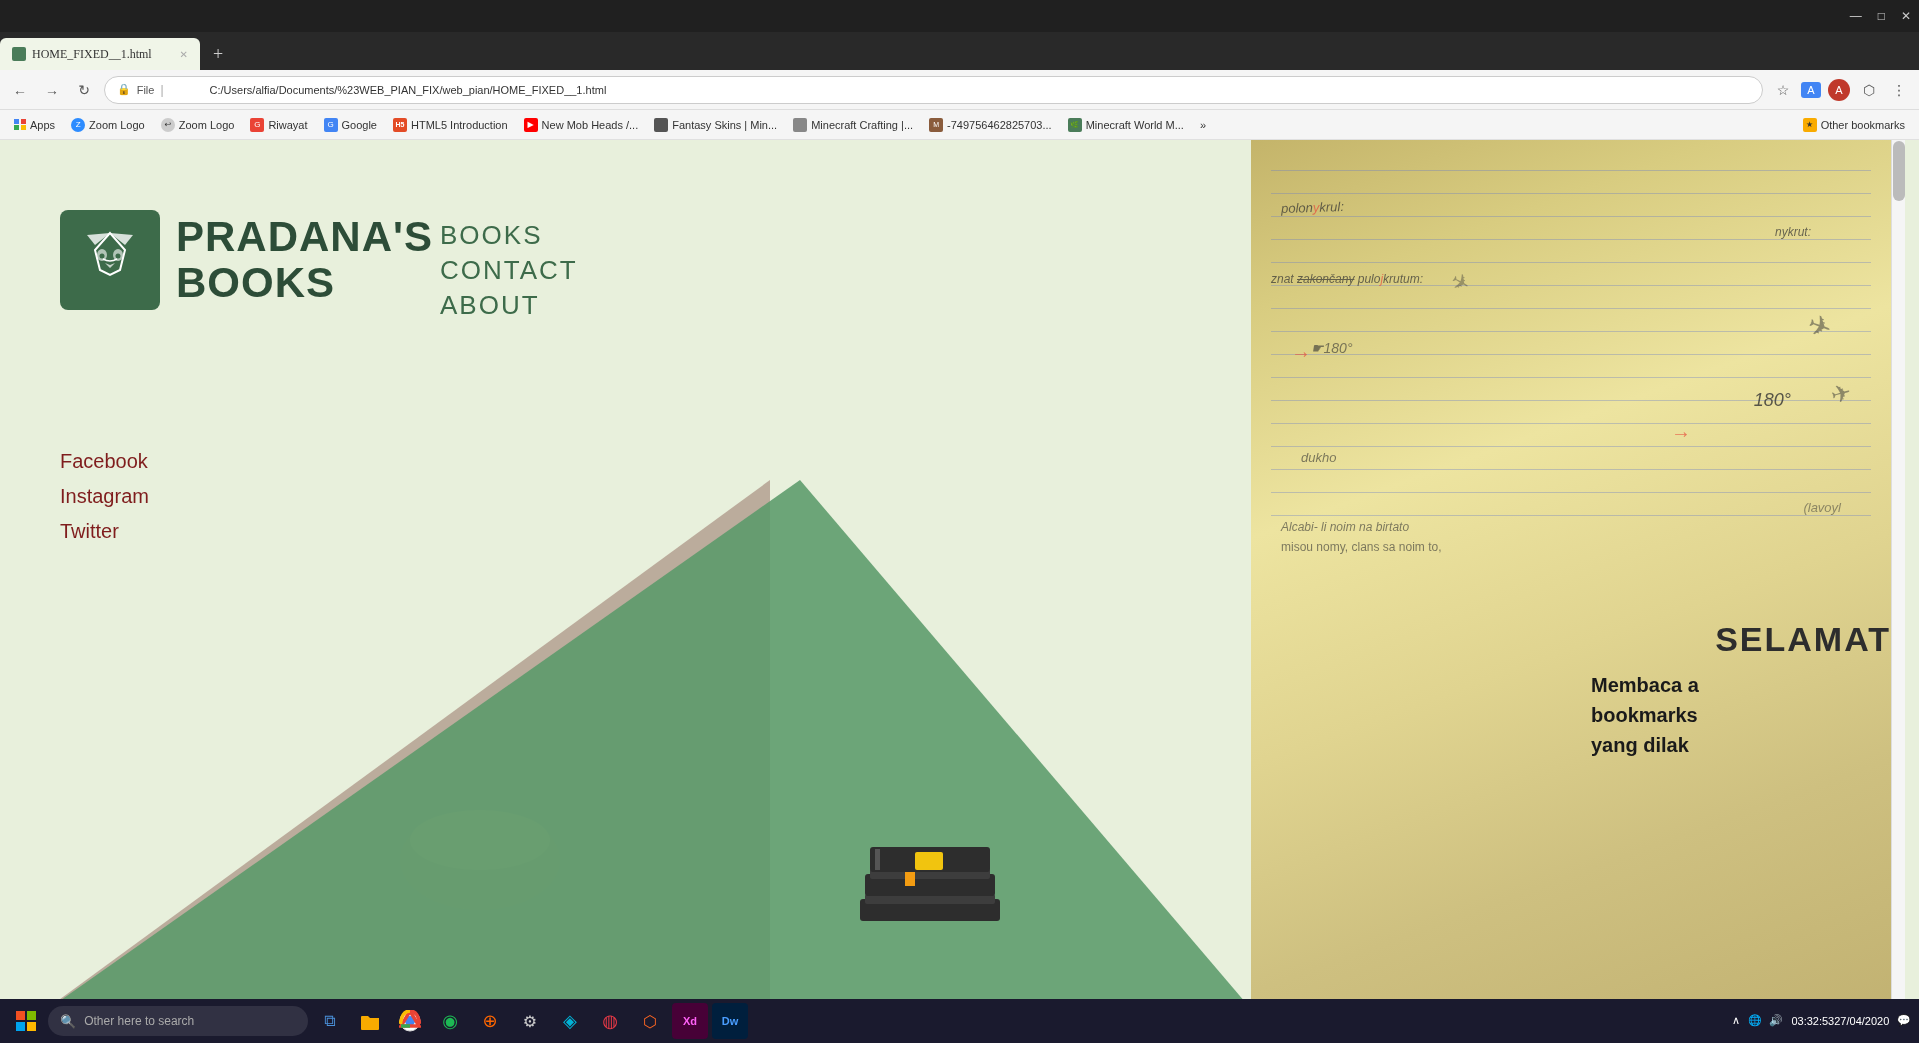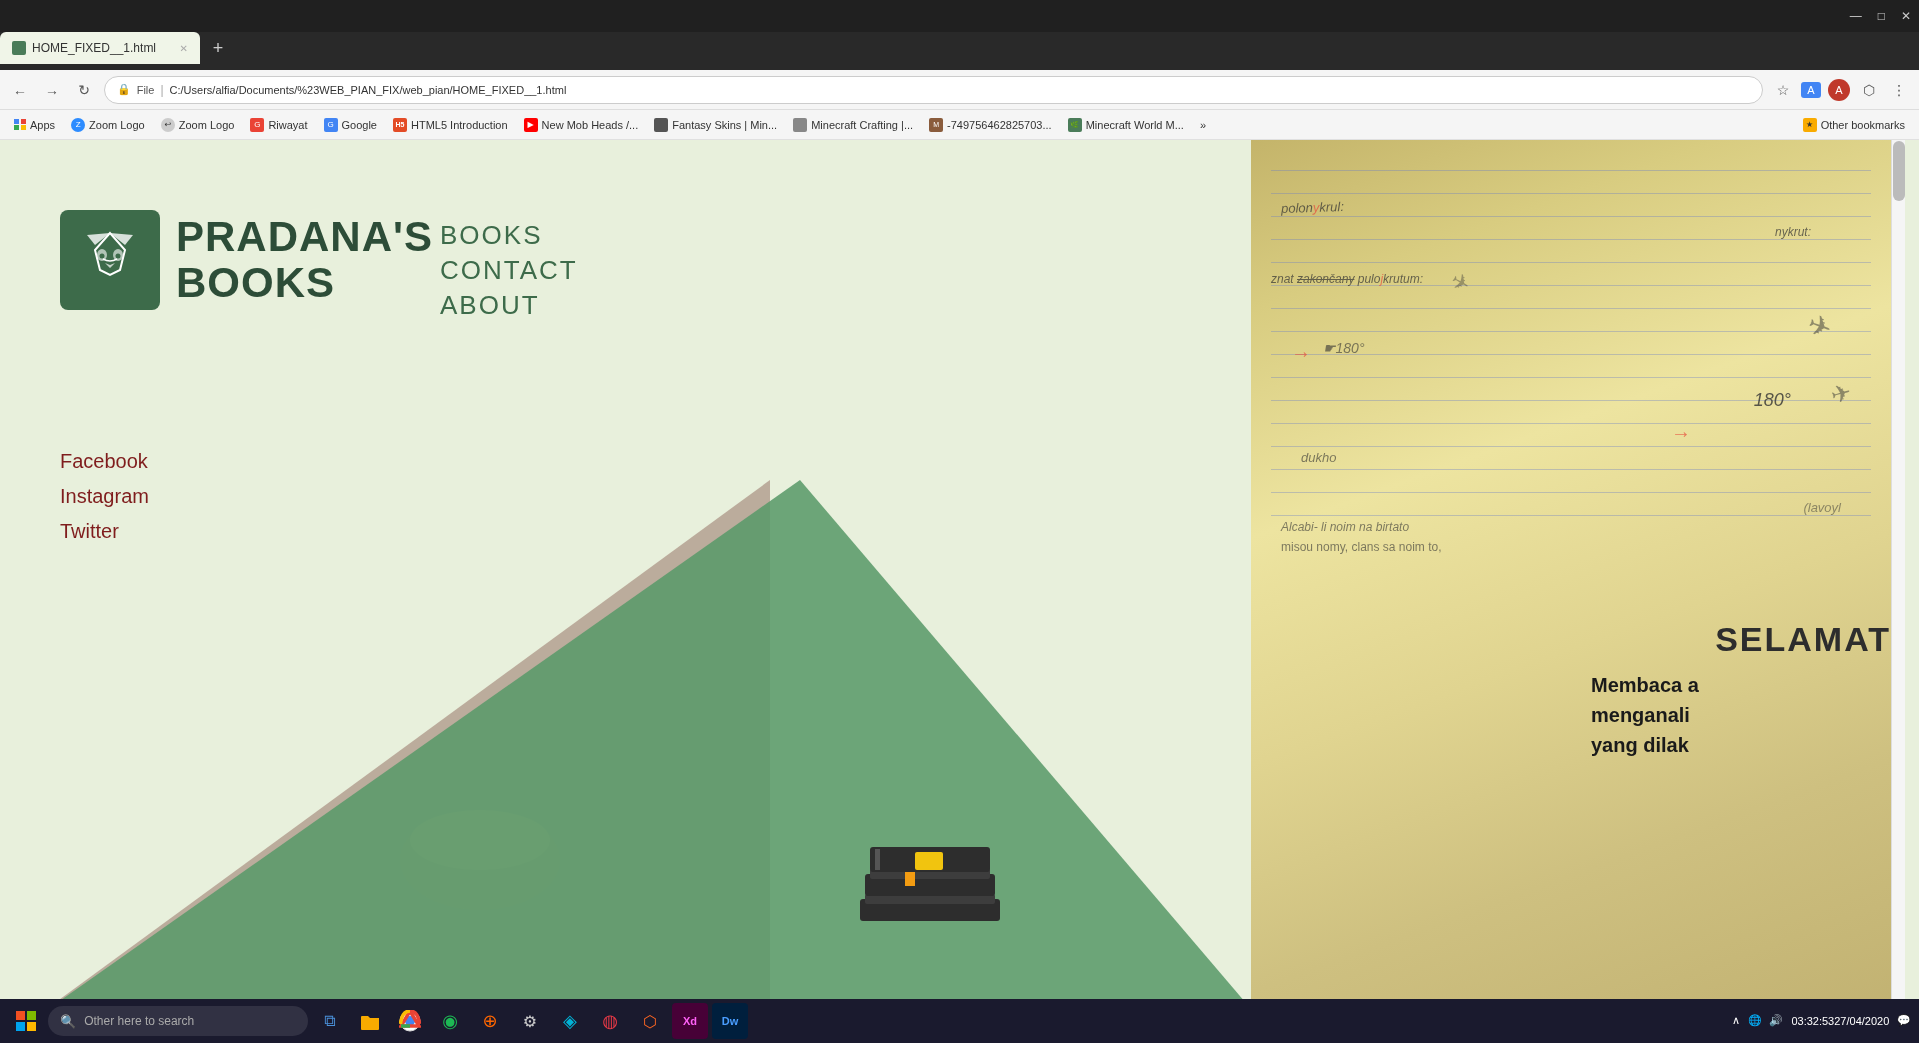--- a/index.html
+++ b/index.html
@@ -21,21 +21,23 @@
       padding: 0 8px;
       gap: 8px;
       color: #ccc;
       font-size: 12px;
     }
 
     .tab-bar {
       height: 38px;
       background: #292929;
       display: flex;
+      align-items: flex-end;
       padding: 0 0 0 0;
+      font-family: Liberation Serif, serif;
     }
 
     .tab {
       height: 32px;
       background: #3c3c3c;
       border-radius: 6px 6px 0 0;
       display: flex;
       align-items: center;
       padding: 0 12px;
       font-size: 12px;
@@ -351,21 +353,21 @@
 
   <div class="address-bar">
     <div class="nav-btn">←</div>
     <div class="nav-btn">→</div>
     <div class="nav-btn">↻</div>
 
     <div class="url-bar">
       <span class="url-icon">🔒</span>
       <span style="font-size:11px; color:#555;">File</span>
       <span style="color:#aaa;">|</span>
-      <span style="font-size:11px; color:#333;">C:/Users/alfia/Documents/%23WEB_PIAN_FIX/web_pian/HOME_FIXED__1.html</span>
+      <span style="font-size:11px; color:#333;margin-left:40px;">C:/Users/alfia/Documents/%23WEB_PIAN_FIX/web_pian/HOME_FIXED__1.html</span>
     </div>
 
     <div class="toolbar-icons">
       <div class="toolbar-icon">☆</div>
       <div class="toolbar-icon" style="font-size:11px; background:#4285f4; color:white; border-radius:3px; width:20px; height:16px; display:flex; align-items:center; justify-content:center;">A</div>
       <div class="toolbar-icon">
         <div style="width:22px; height:22px; border-radius:50%; background:#c0392b; display:flex; align-items:center; justify-content:center; color:white; font-size:11px;">A</div>
       </div>
       <div class="toolbar-icon">⬡</div>
       <div class="toolbar-icon">⋮</div>
@@ -471,21 +473,21 @@
           <div style="height:1px; background:rgba(100,120,200,0.35); margin-bottom:22px;"></div>
           <div style="height:1px; background:rgba(100,120,200,0.35); margin-bottom:22px;"></div>
           <div style="height:1px; background:rgba(100,120,200,0.35); margin-bottom:22px;"></div>
           <div style="height:1px; background:rgba(100,120,200,0.35); margin-bottom:22px;"></div>
         </div>
 
         <div style="position:absolute; top:60px; left:30px; color:#333; font-size:13px; font-style:italic; opacity:0.7; transform:rotate(-2deg);">polon<span style="color:#e74c3c;">y</span>krul:</div>
         <div style="position:absolute; top:85px; right:80px; color:#333; font-size:12px; font-style:italic; opacity:0.7;">nykrut:</div>
         <div style="position:absolute; top:132px; left:20px; color:#333; font-size:12px; font-style:italic; opacity:0.7;">znat <span style="text-decoration:line-through;">zakončany</span> pulo<span style="color:#e74c3c;">j</span>krutum:</div>
         <div style="position:absolute; top:250px; right:100px; color:#333; font-size:18px; font-style:italic; opacity:0.8;">180°</div>
-        <div style="position:absolute; top:200px; left:60px; color:#333; font-size:14px; opacity:0.6; font-style:italic;margin-left:12px;">☛180°</div>
+        <div style="position:absolute; top:200px; left:60px; color:#333; font-size:14px; opacity:0.6; font-style:italic;">☛180°</div>
 
         <div style="position:absolute; top:200px; left:40px; color:#e74c3c; font-size:20px; opacity:0.7;">→</div>
         <div style="position:absolute; top:280px; right:200px; color:#e74c3c; font-size:20px; opacity:0.7;">→</div>
 
         <div style="position:absolute; top:310px; left:50px; color:#333; font-size:13px; font-style:italic; opacity:0.6;">dukho</div>
 
         <div style="position:absolute; top:170px; right:60px; color:#333; font-size:28px; opacity:0.5; transform:rotate(20deg);">✈</div>
         <div style="position:absolute; top:240px; right:40px; color:#333; font-size:24px; opacity:0.5; transform:rotate(-15deg);">✈</div>
         <div style="position:absolute; top:130px; left:200px; color:#333; font-size:22px; opacity:0.4; transform:rotate(30deg);">✈</div>
 
@@ -563,21 +565,21 @@
         <rect x="65" y="33" width="28" height="18" rx="2" fill="#f1c40f"></rect>
 
         <rect x="25" y="30" width="5" height="21" fill="#555"></rect>
       </svg>
     </div>
 
     <div style="position:absolute; right:14px; top:480px; z-index:5; font-size:34px; font-weight:700; color:#2d2d2d; letter-spacing:2px;">SELAMAT</div>
 
     <div style="position:absolute; right:14px; top:530px; z-index:5; font-size:20px; font-weight:700; color:#1a1a1a; line-height:1.5; width:300px;">
       <div>Membaca a</div>
-      <div>menganali</div>
+      <div>bookmarks</div>
       <div>yang dilak</div>
     </div>
 
     <div class="scrollbar">
       <div class="scrollbar-thumb"></div>
     </div>
 
   </div>
 </div>
 

